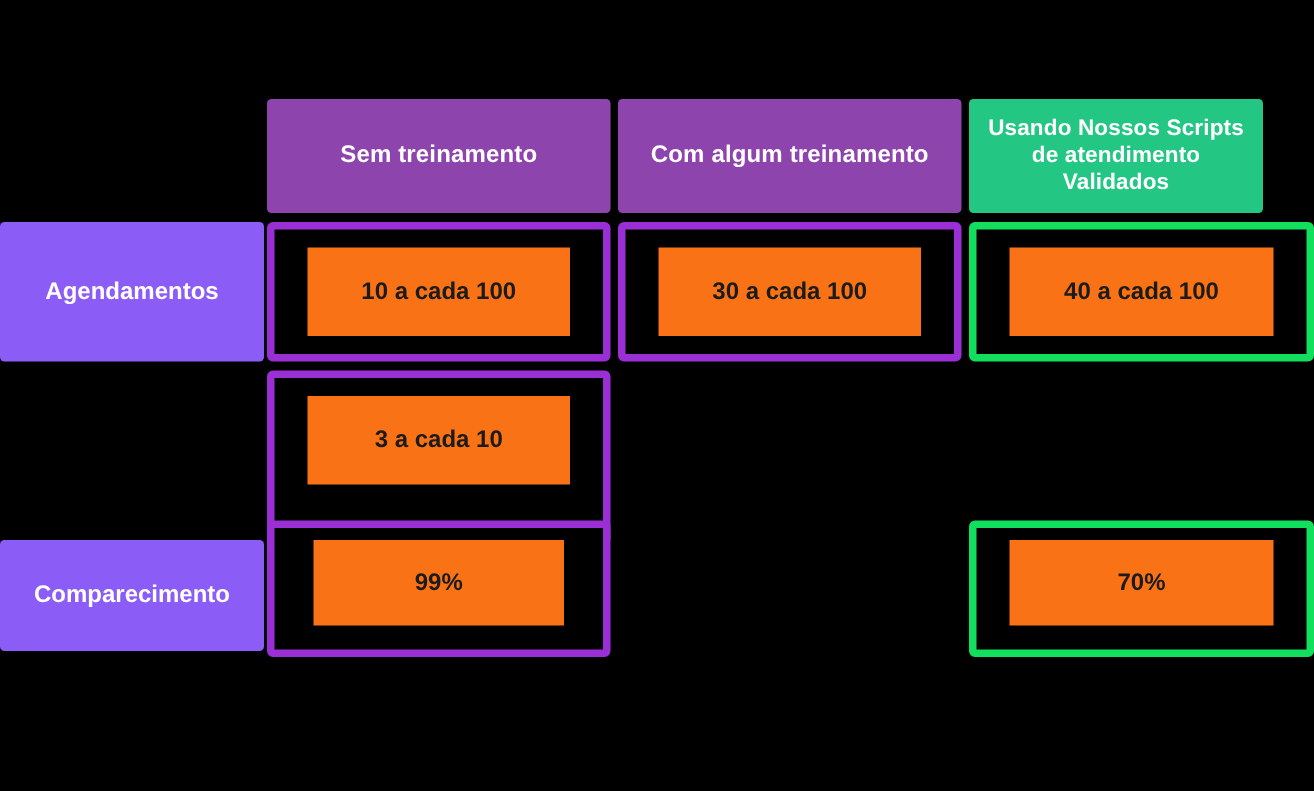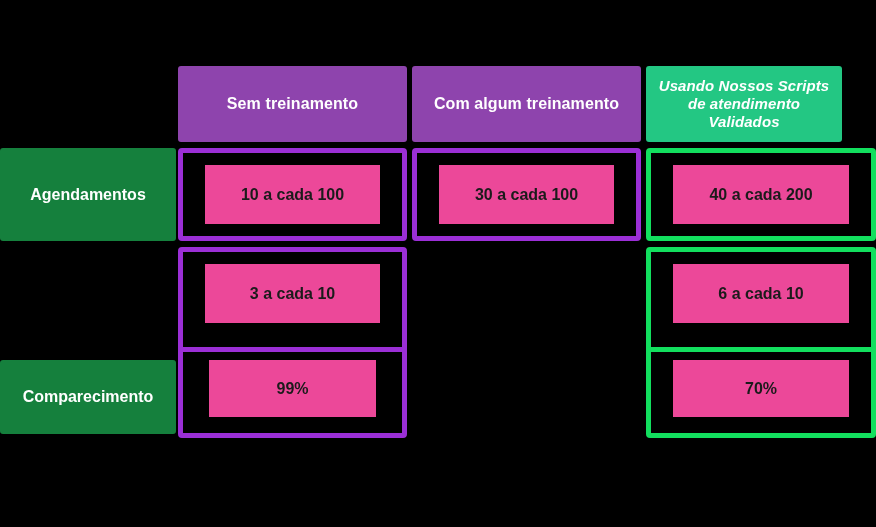--- a/index.html
+++ b/index.html
@@ -50,28 +50,28 @@
     background: #8E44AD;
     border-radius: 3px;
   }
   .col-header.green {
     background: #23C783;
     border-radius: 3px;
     font-size: 15px;
   }
   .col-header.c1 { left: 178px; width: 229px; }
   .col-header.c2 { left: 412px; width: 229px; }
-  .col-header.c3 { left: 646px; width: 196px; font-style: italic; }
+  .col-header.c3 { left: 646px; width: 196px; }
 
   
   .row-label {
     position: absolute;
     left: 0;
     width: 176px;
-    background: #15803d;
+    background: #8b5cf6;
     border-radius: 3px;
     display: flex;
     align-items: center;
     justify-content: center;
     color: #ffffff;
     font-weight: bold;
     font-size: 16px;
     text-align: center;
     box-sizing: border-box;
     padding: 0 6px;
@@ -97,21 +97,21 @@
   .cell.x3 { left: 646px; width: 230px; }
 
   .cell.y1 { top: 148px; height: 93px; }
   .cell.y2 { top: 247px; height: 116px; }
   .cell.y3 { top: 347px; height: 91px; }
 
   .cell-inner {
     position: absolute;
     left: 22px;
     right: 22px;
-    background: #ec4899;
+    background: #f97316;
     display: flex;
     align-items: center;
     justify-content: center;
     color: #1b1b1b;
     font-weight: bold;
     font-size: 16px;
     text-align: center;
   }
   
   .y1 .cell-inner, .y2 .cell-inner { top: 12px; height: 59px; }
@@ -136,29 +136,26 @@
 
   <div class="row-label r1">Agendamentos</div>
 
   <div class="cell purple x1 y1">
     <div class="cell-inner">10 a cada 100</div>
   </div>
   <div class="cell purple x2 y1">
     <div class="cell-inner">30 a cada 100</div>
   </div>
   <div class="cell green x3 y1">
-    <div class="cell-inner">40 a cada 200</div>
+    <div class="cell-inner">40 a cada 100</div>
   </div>
 
 
   <div class="cell purple x1 y2">
     <div class="cell-inner">3 a cada 10</div>
-  </div>
-  <div class="cell green x3 y2">
-    <div class="cell-inner">6 a cada 10</div>
   </div>
 
   <div class="row-label r3">Comparecimento</div>
 
   <div class="cell purple x1 y3">
     <div class="cell-inner">99%</div>
   </div>
   <div class="cell green x3 y3">
     <div class="cell-inner">70%</div>
   </div>

